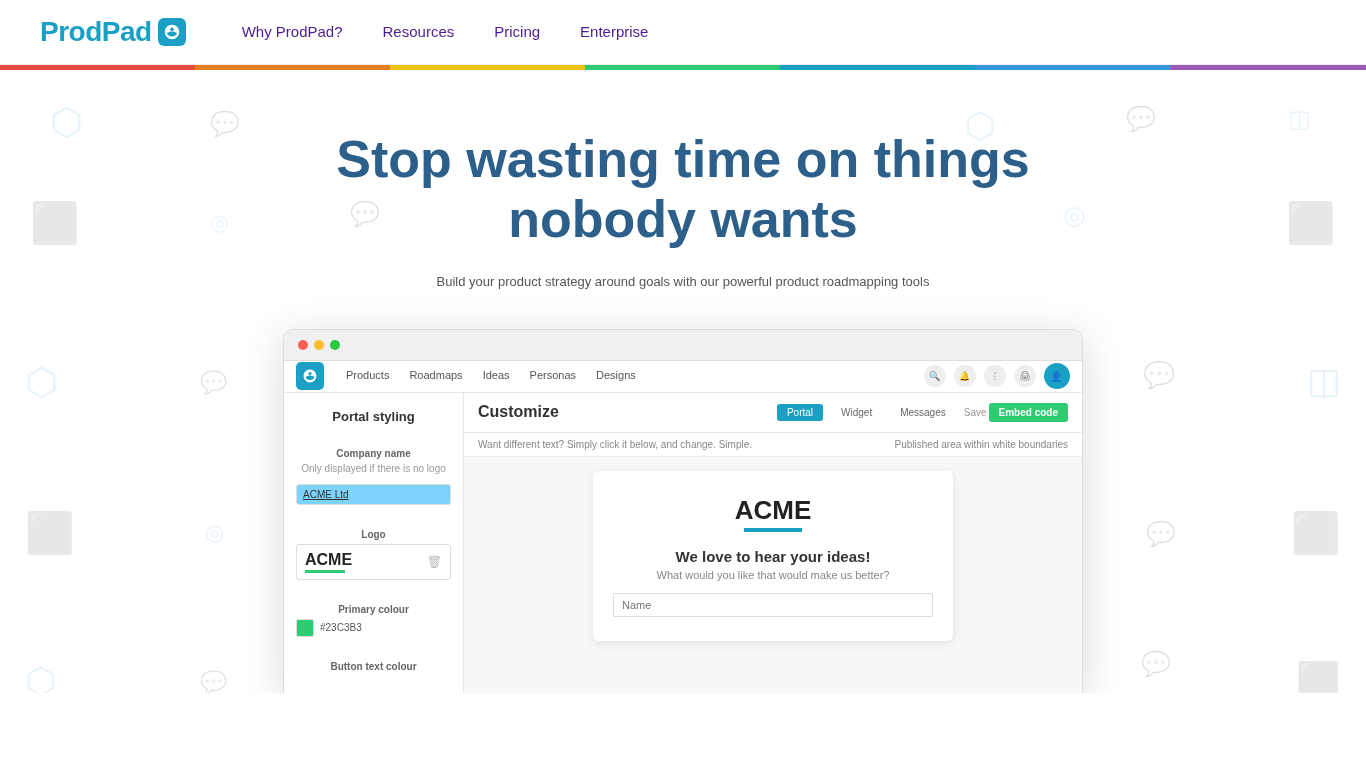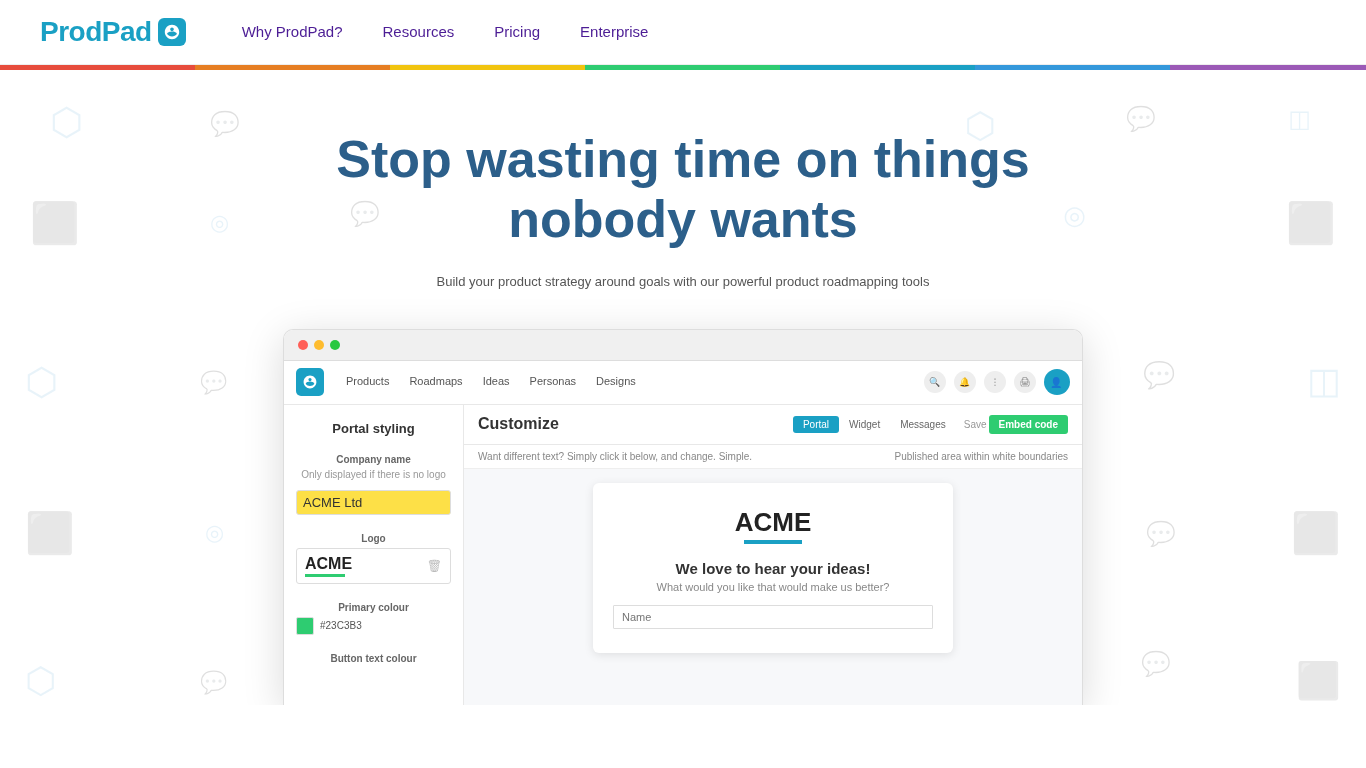--- a/index.html
+++ b/index.html
@@ -141,21 +141,21 @@
     .dot-yellow { background: #febc2e; }
     .dot-green { background: #28c840; }
 
     
     .app-nav {
       background: #fff;
       border-bottom: 1px solid #e8e8e8;
       display: flex;
       align-items: center;
       padding: 0 12px;
-      height: 44px;
+      height: 32px;
       gap: 0;
     }
     .app-logo {
       width: 28px; height: 28px;
       background: #1aa0c4;
       border-radius: 5px;
       display: flex; align-items: center; justify-content: center;
       margin-right: 12px;
       flex-shrink: 0;
     }
@@ -226,30 +226,31 @@
     .sidebar-label {
       font-size: 10px;
       color: #999;
       margin-bottom: 10px;
     }
     .sidebar-field-label {
       font-size: 10px;
       color: #666;
       font-weight: 600;
       margin-bottom: 4px;
-      margin-top: 18px;
+      margin-top: 24px;
     }
     .sidebar-input {
       width: 100%;
       border: 1px solid #ddd;
       border-radius: 3px;
       padding: 4px 6px;
-      font-size: 13px;
+      font-size: 10px;
       color: #333;
-      background: #fde047;
+      background: #7dd3fc;
+      text-decoration: underline;
     }
     .logo-upload-area {
       border: 1px solid #ddd;
       border-radius: 3px;
       padding: 6px 8px;
       display: flex;
       align-items: center;
       justify-content: space-between;
       margin-top: 4px;
     }
@@ -299,21 +300,21 @@
       justify-content: space-between;
       border-bottom: 1px solid #e8e8e8;
     }
     .customize-title {
       font-size: 16px;
       font-weight: 600;
       color: #333;
     }
     .tab-buttons {
       display: flex;
-      gap: 0;
+      gap: 8px;
       align-items: center;
     }
     .tab-btn {
       padding: 3px 10px;
       border-radius: 3px;
       font-size: 10px;
       cursor: pointer;
       border: none;
     }
     .tab-btn.active {

